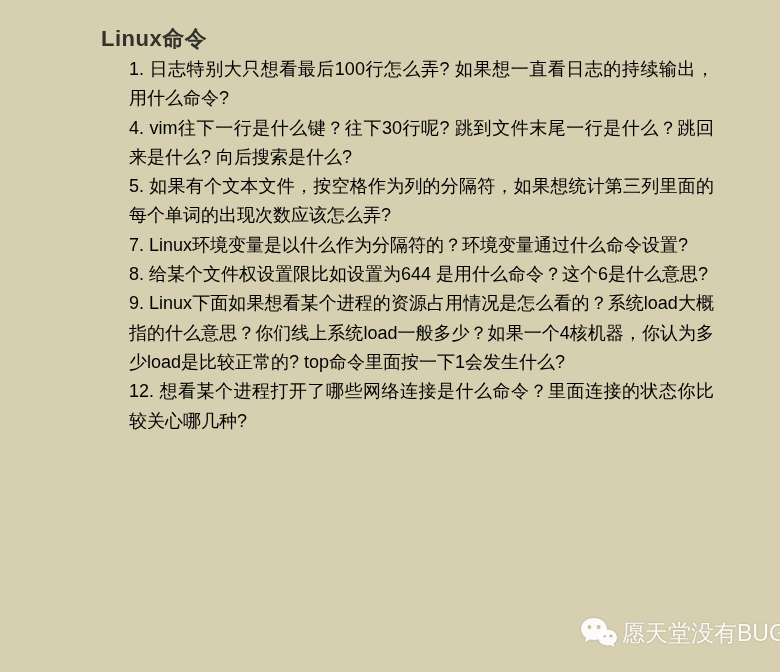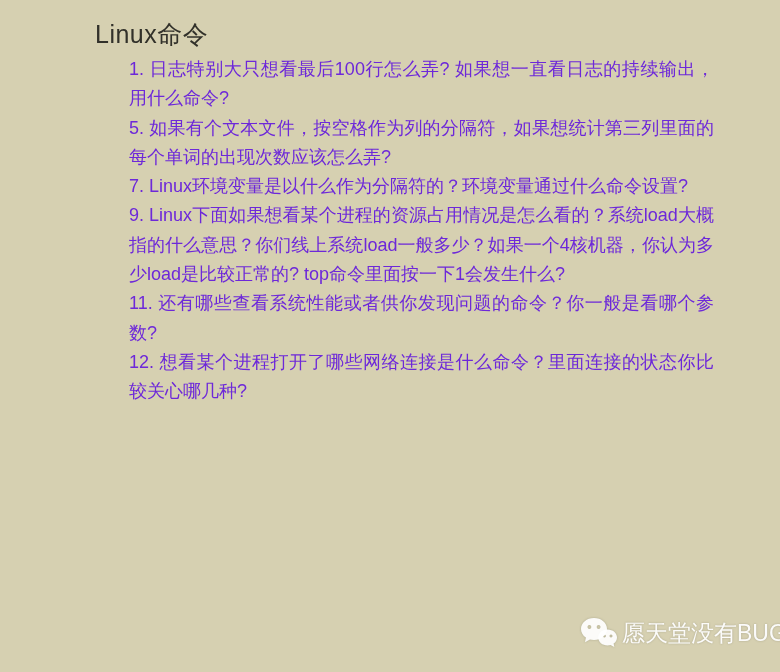--- a/index.html
+++ b/index.html
@@ -3,27 +3,27 @@
 <meta charset="utf-8">
 <style>
   html,body{margin:0;padding:0;}
   body{
     width:780px;height:672px;overflow:hidden;
     background:#d6d0b1;
     font-family:"Liberation Sans","DejaVu Sans",sans-serif;
   }
   .page{position:relative;width:780px;height:672px;}
   .page-title{
-    position:absolute;left:95px;top:18px;margin:0;
-    font-size:25px;font-weight:400;color:#32312a;
+    position:absolute;left:95px;top:18px;margin:6px;
+    font-size:22px;font-weight:700;color:#32312a;
     letter-spacing:0.5px;
   }
   .question-list{
     position:absolute;left:129px;top:55px;width:585px;
-    font-size:18px;line-height:29.3px;color:#6d28d9;
+    font-size:18px;line-height:29.3px;color:#000000;
     text-align:justify;
   }
   .question-list p{margin:0;padding:0;}
   .watermark{
     position:absolute;left:580px;top:617px;
     display:flex;align-items:center;gap:5px;
     color:rgba(255,255,255,0.95);
     font-size:23px;font-weight:400;white-space:nowrap;
     text-shadow:0 0 2px rgba(80,78,60,0.35);
   }
@@ -33,24 +33,25 @@
 </style>
 </head>
 <body>
 
 <div class="page">
 
   <h1 class="page-title">Linux命令</h1>
 
   <div class="question-list">
     <p>1. 日志特别大只想看最后100行怎么弄? 如果想一直看日志的持续输出，用什么命令?</p>
+    <p>4. vim往下一行是什么键？往下30行呢? 跳到文件末尾一行是什么？跳回来是什么? 向后搜索是什么?</p>
     <p>5. 如果有个文本文件，按空格作为列的分隔符，如果想统计第三列里面的每个单词的出现次数应该怎么弄?</p>
     <p>7. Linux环境变量是以什么作为分隔符的？环境变量通过什么命令设置?</p>
+    <p>8. 给某个文件权设置限比如设置为644 是用什么命令？这个6是什么意思?</p>
     <p>9. Linux下面如果想看某个进程的资源占用情况是怎么看的？系统load大概指的什么意思？你们线上系统load一般多少？如果一个4核机器，你认为多少load是比较正常的? top命令里面按一下1会发生什么?</p>
-    <p>11. 还有哪些查看系统性能或者供你发现问题的命令？你一般是看哪个参数?</p>
     <p>12. 想看某个进程打开了哪些网络连接是什么命令？里面连接的状态你比较关心哪几种?</p>
   </div>
 
   <div class="watermark">
     <span class="wicon">
       <svg viewBox="0 0 37 33" xmlns="http://www.w3.org/2000/svg">
 
         <path fill="#ffffff" fill-opacity="0.95" fill-rule="evenodd" d="
           M14 1 C6.8 1 1 5.9 1 12 C1 15.5 2.9 18.6 5.9 20.6
           L5 25.2 L9.9 22.6 C11.2 22.9 12.6 23.1 14 23.1

